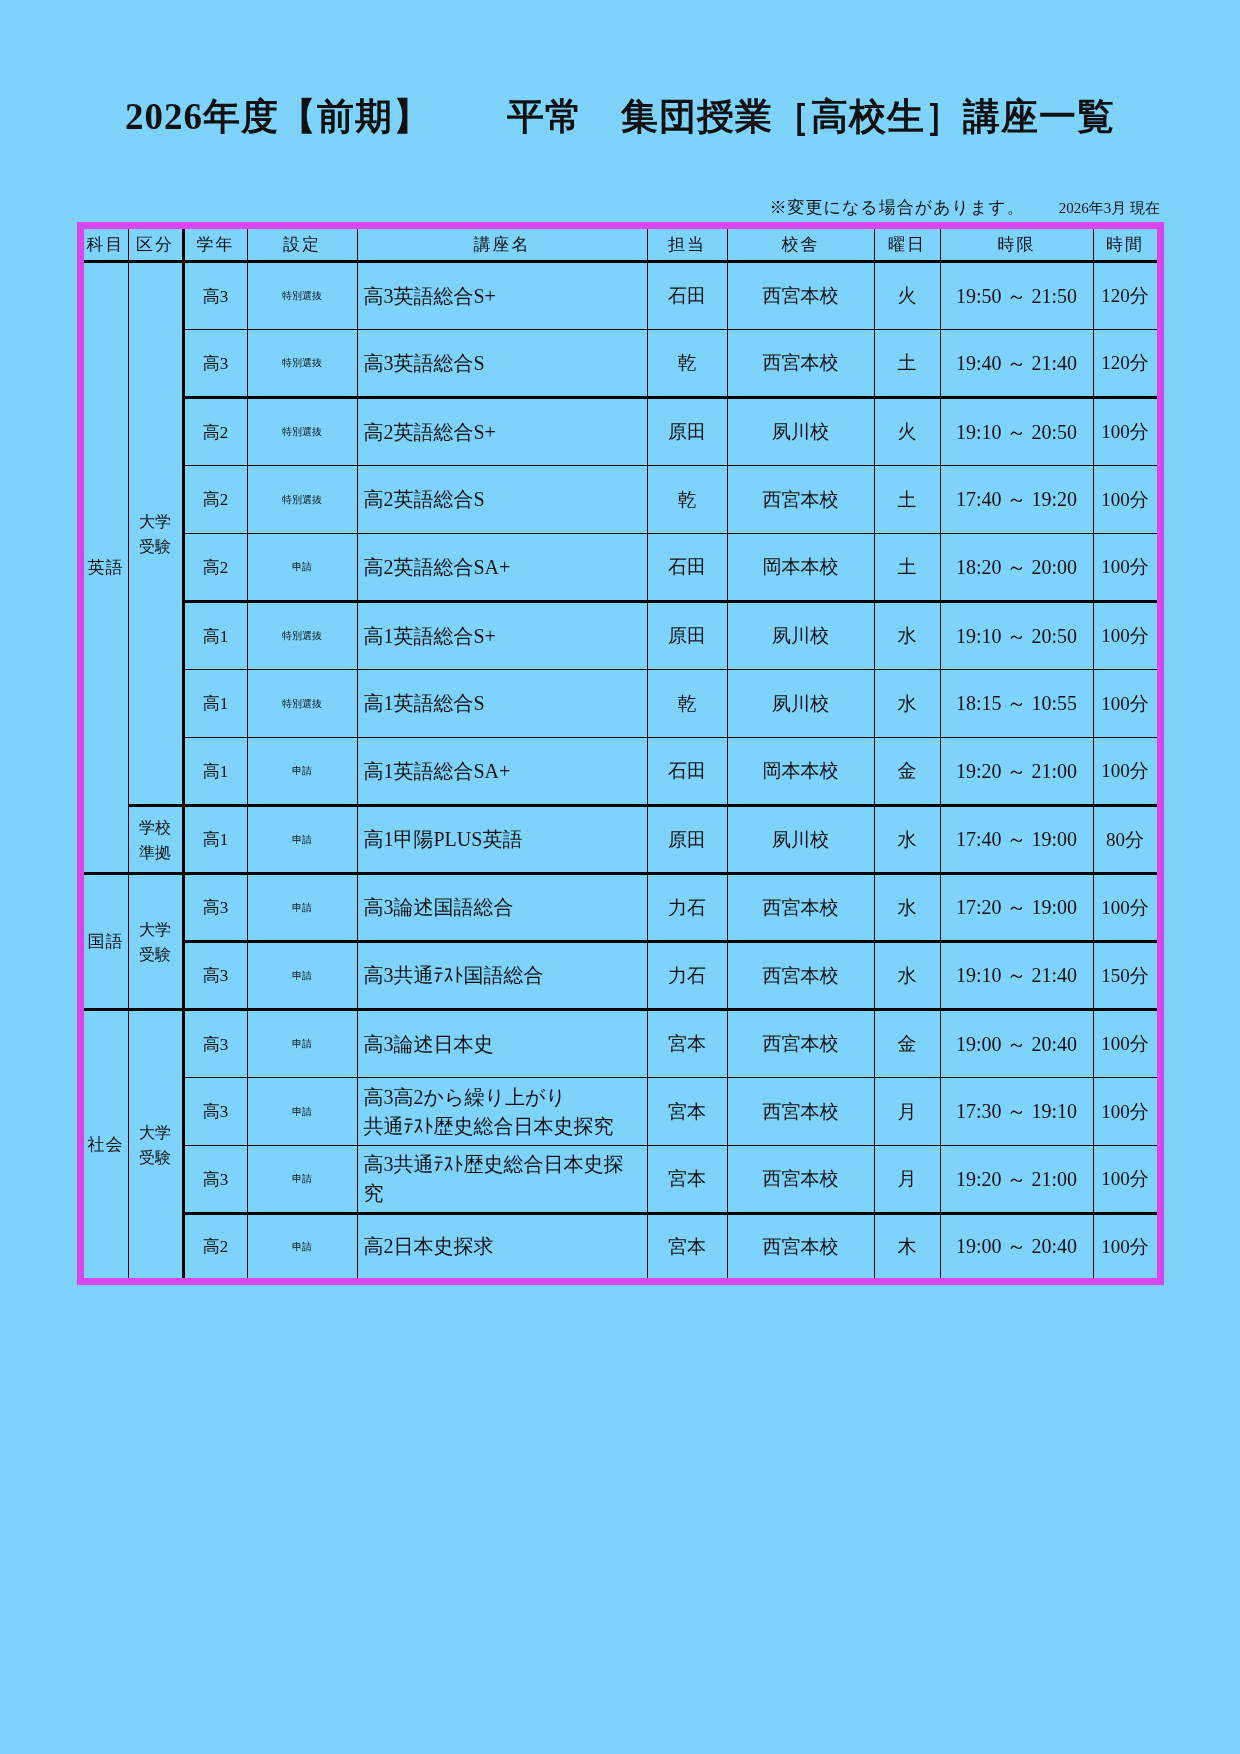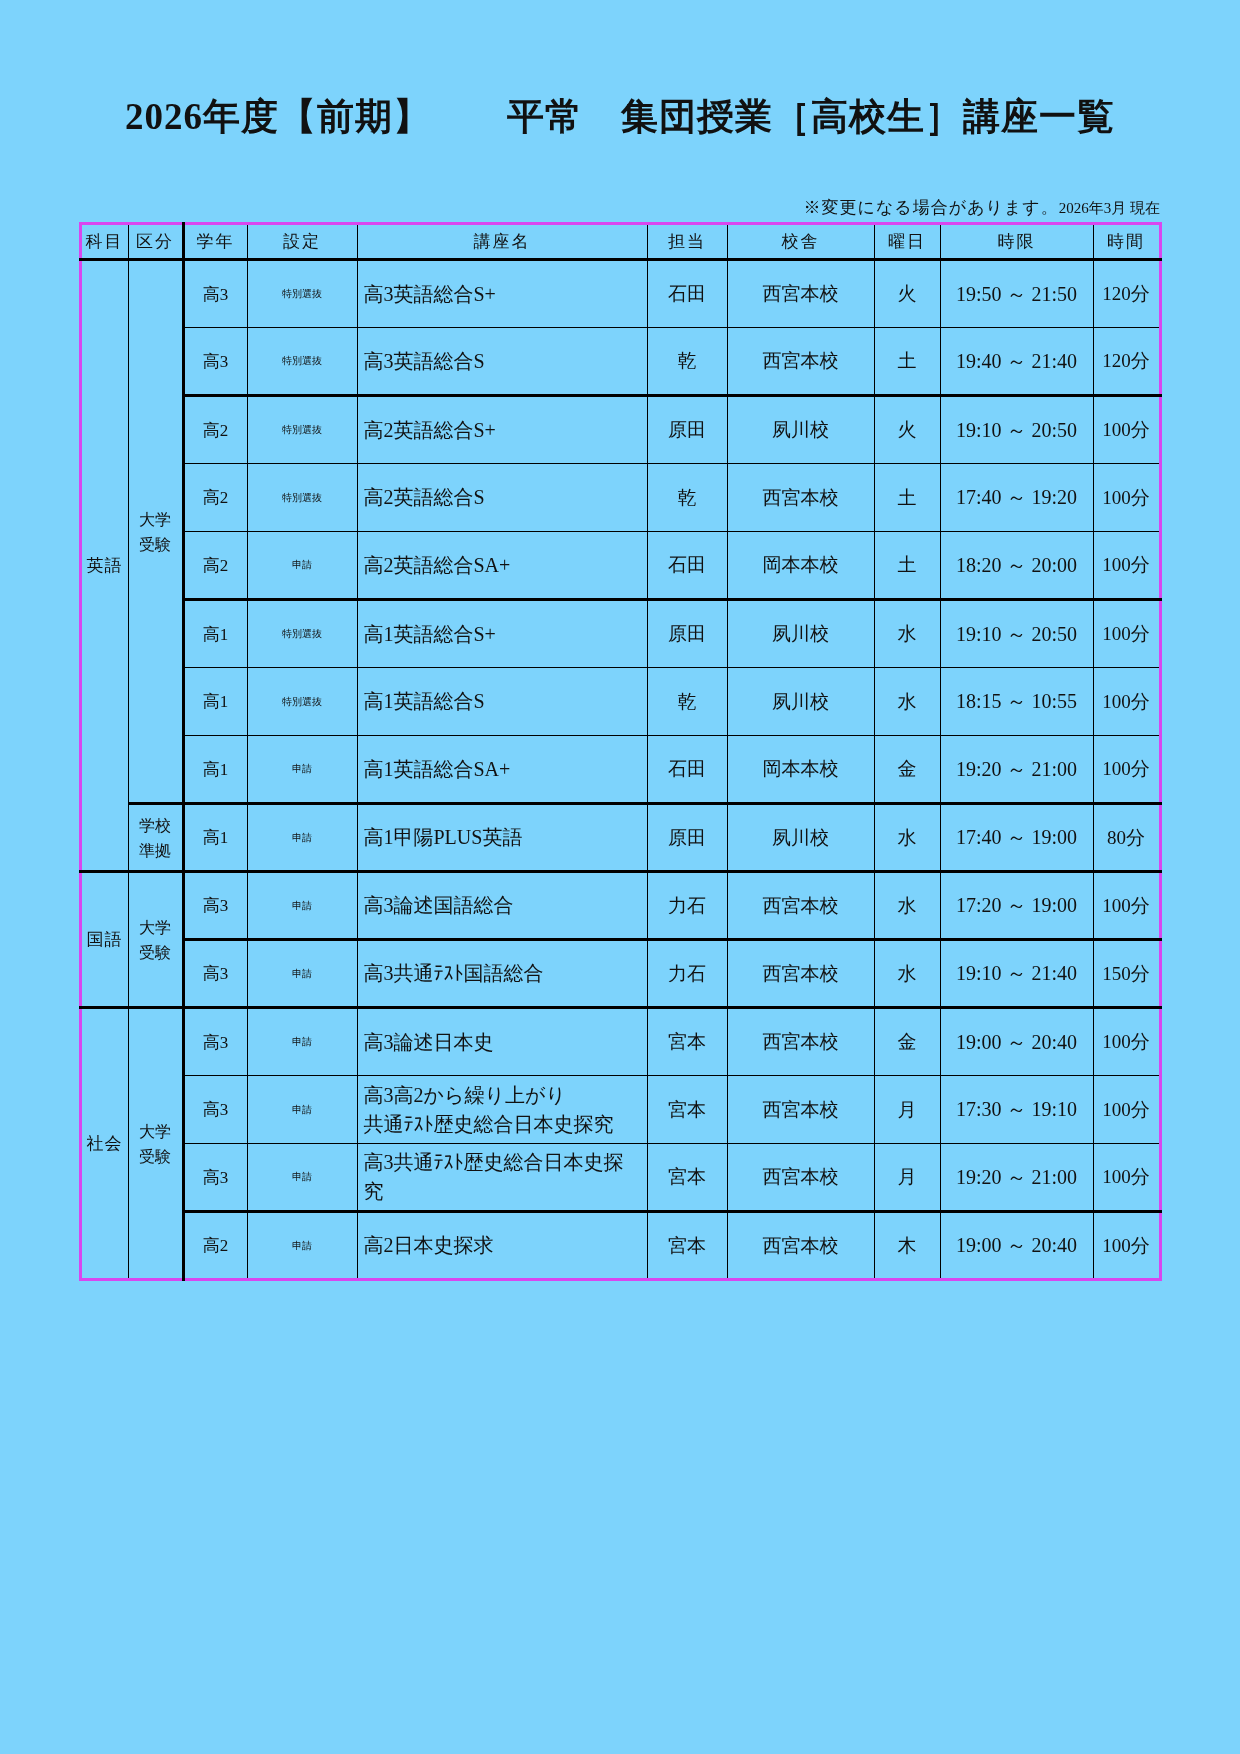--- a/index.html
+++ b/index.html
@@ -20,29 +20,30 @@
     font-size:37px;
     font-weight:bold;
     letter-spacing:1px;
   }
   .subhead {
     width:1080px;
     margin:10px auto 3px auto;
     display:flex;
     justify-content:flex-end;
     align-items:baseline;
+    gap:34px;
   }
   .notice { font-size:17px; letter-spacing:1px; }
   .asof   { font-size:15px;margin-top:47px; }
   table.courses {
     width:1080px;
     margin:0 auto;
     border-collapse:collapse;
     table-layout:fixed;
-    border:3px solid #d946ef;
+    border:7px solid #d946ef;
   }
   th, td {
     border:1px solid #000;
     text-align:center;
     vertical-align:middle;
     padding:0;
     font-weight:normal;
     overflow:hidden;
   }
   thead tr { height:36px; }

